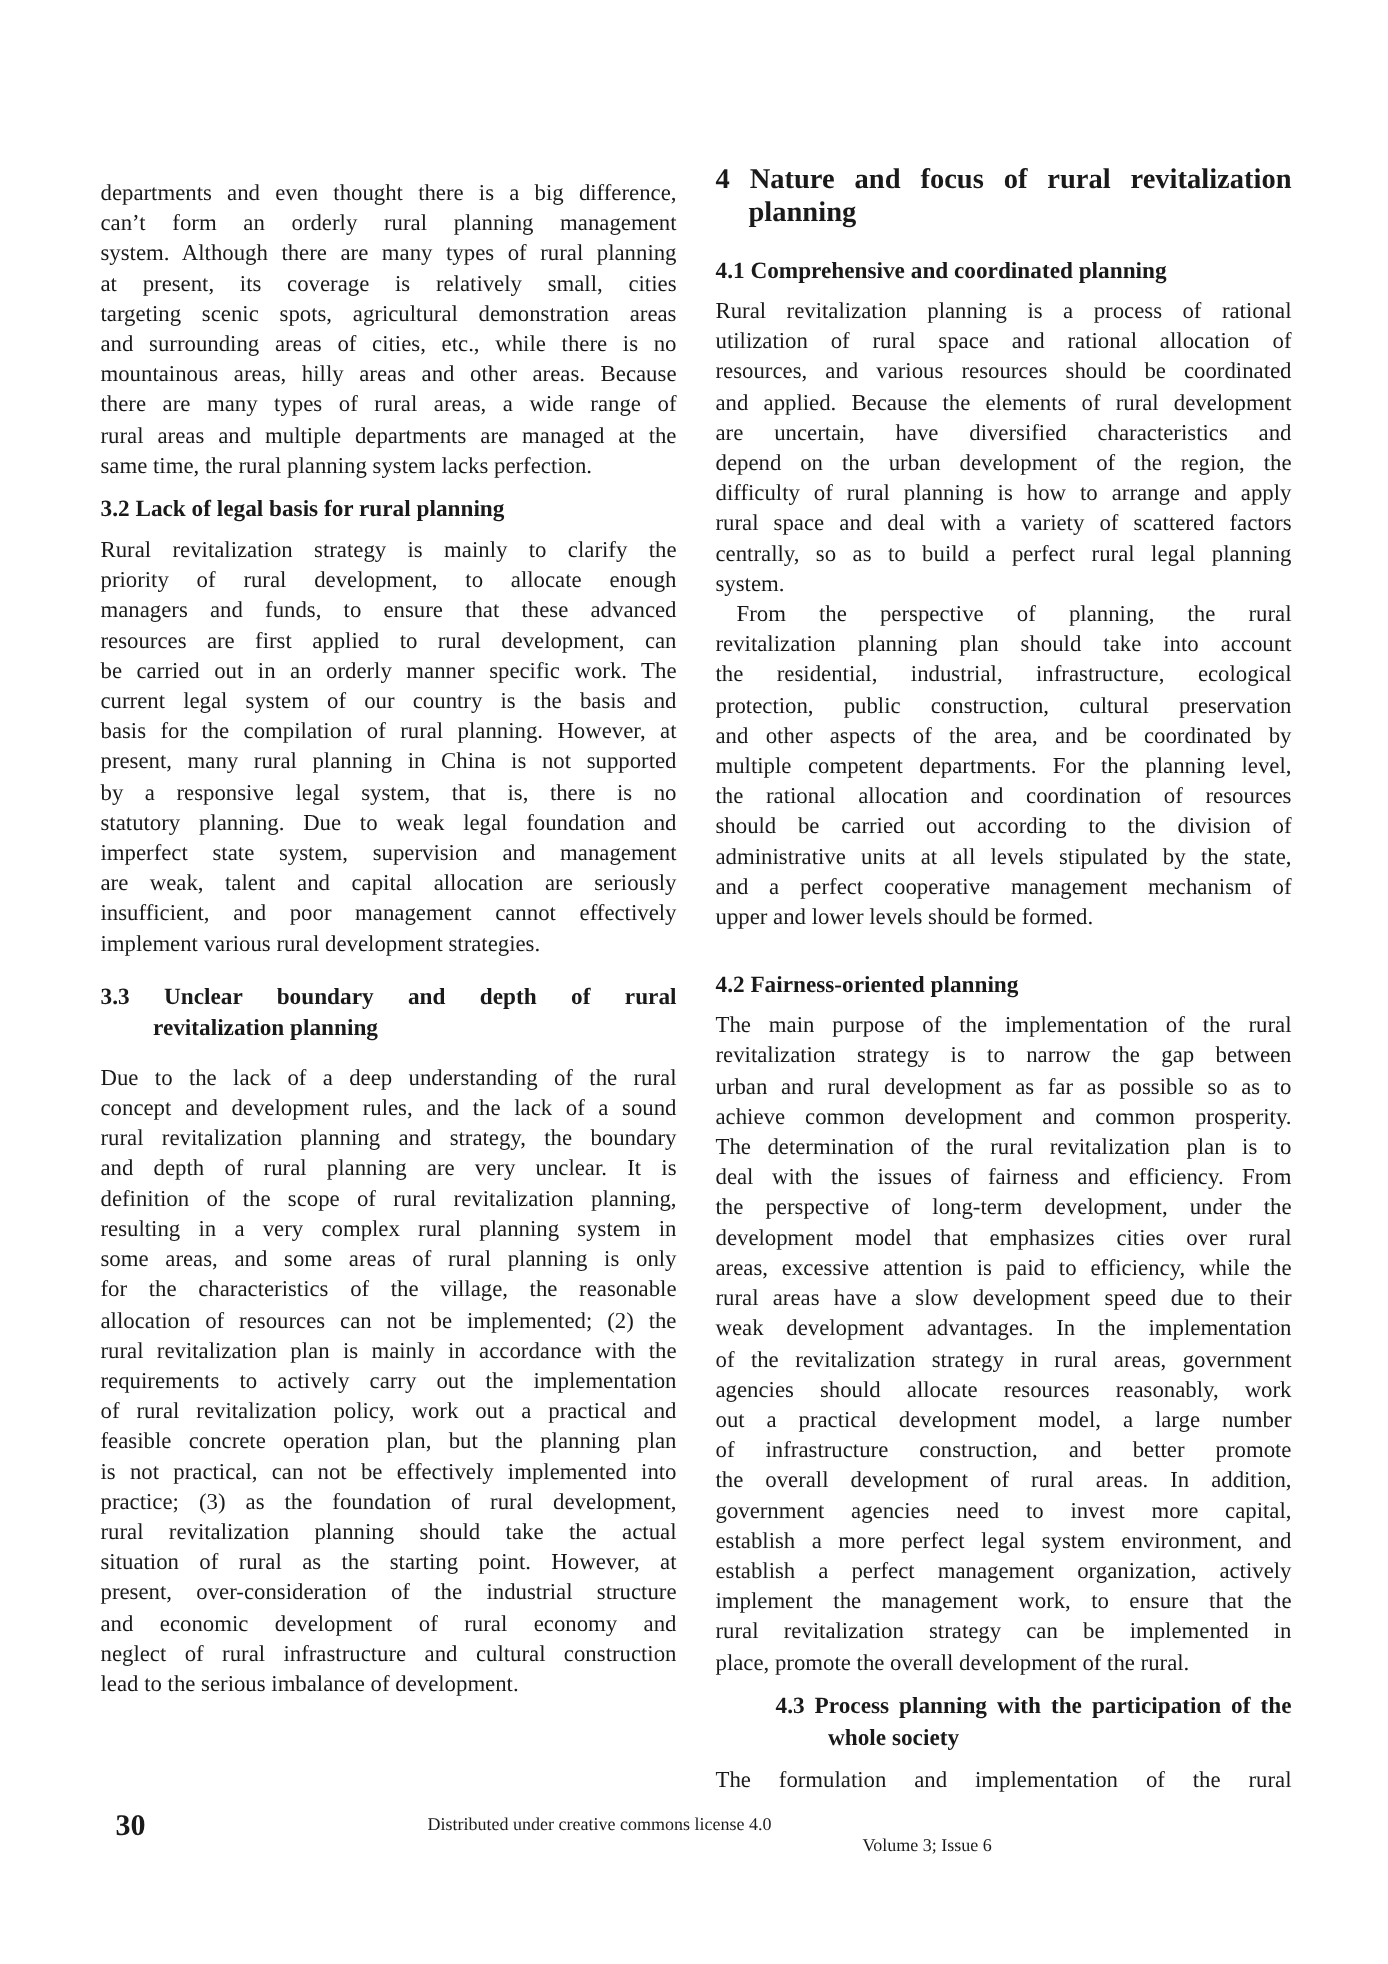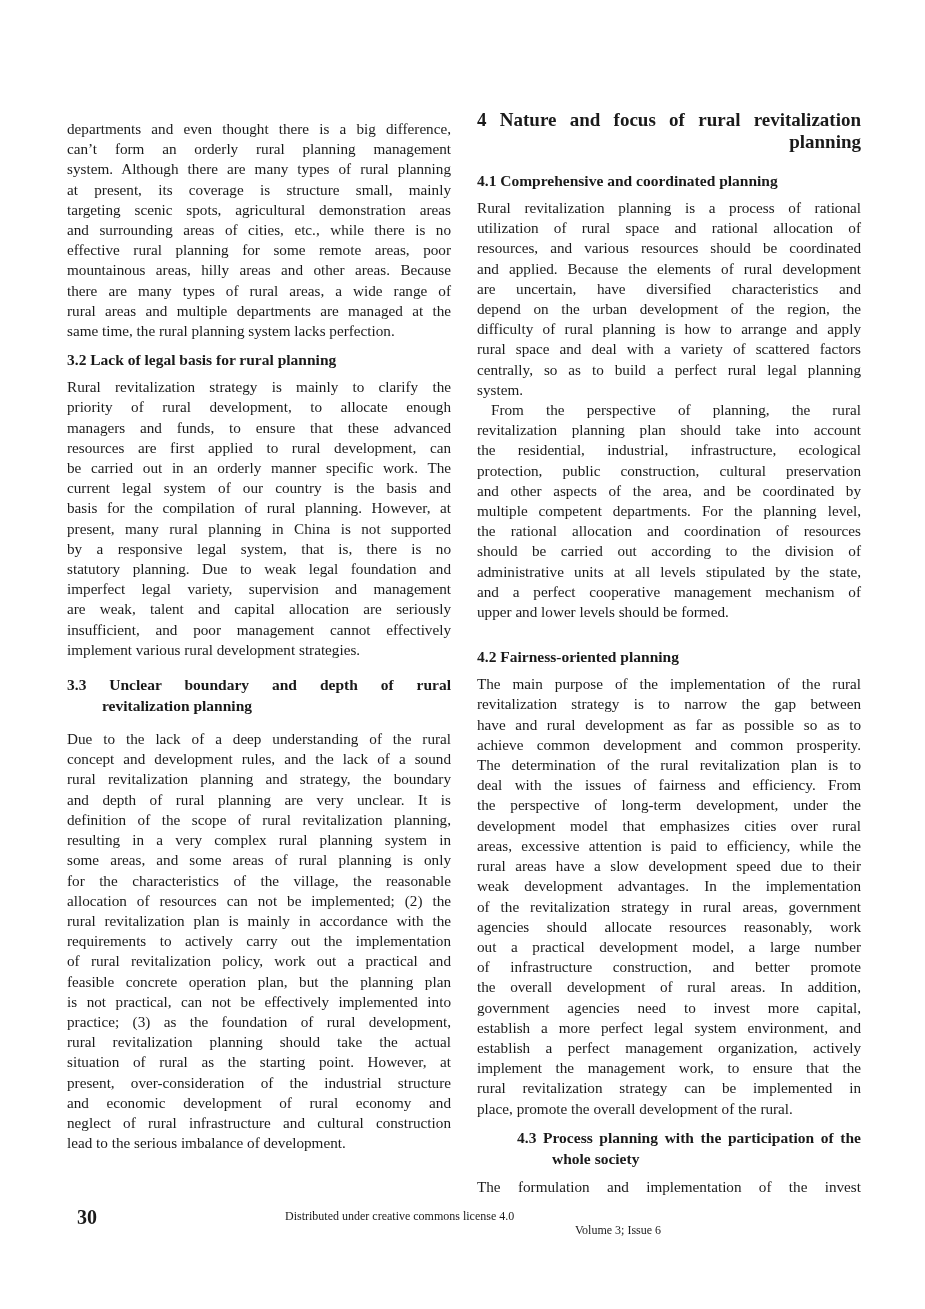--- a/index.html
+++ b/index.html
@@ -12,59 +12,58 @@
   .para .ln { display:block; text-align:justify; text-align-last:justify; white-space:nowrap; }
   .para .ln.last { text-align-last:left; }
   .para .ln.indent { padding-left:14px; }
   .h2 { font-weight:bold; font-size:15.5px; line-height:21px; margin:0; }
   .h2 .ln { display:block; white-space:nowrap; }
   .h2 .ln.just { text-align:justify; text-align-last:justify; }
   .h2 .ln.cont { padding-left:35px; }
   .h1 { font-weight:bold; font-size:19px; line-height:22px; margin:0; }
   .h1 .ln { display:block; white-space:nowrap; }
   .h1 .ln.just { text-align:justify; text-align-last:justify; }
-  .h1 .ln.cont { padding-left:22px;text-align:right; }
+  .h1 .ln.cont { padding-left:22px; }
   .footer { position:absolute; top:1209px; left:67px; width:800px; font-size:12px; }
   .footer .page-num { position:absolute; left:10px; top:-3px; font-weight:bold; font-size:20px; }
   .footer .license { position:absolute; left:218px; top:0; }
   .footer .volume { position:absolute; left:508px; top:14px; }
 </style>
 </head>
 <body>
 
 <div class="col col-left">
   <p class="para" id="p-intro">
       <span class="ln">departments and even thought there is a big difference,</span>
       <span class="ln">can’t form an orderly rural planning management</span>
       <span class="ln">system. Although there are many types of rural planning</span>
-      <span class="ln">at present, its coverage is structure small, mainly</span>
+      <span class="ln">at present, its coverage is relatively small, cities</span>
       <span class="ln">targeting scenic spots, agricultural demonstration areas</span>
       <span class="ln">and surrounding areas of cities, etc., while there is no</span>
-      <span class="ln">effective rural planning for some remote areas, poor</span>
       <span class="ln">mountainous areas, hilly areas and other areas. Because</span>
       <span class="ln">there are many types of rural areas, a wide range of</span>
       <span class="ln">rural areas and multiple departments are managed at the</span>
       <span class="ln last">same time, the rural planning system lacks perfection.</span>
     </p>
 
   <h3 class="h2" style="margin-top:8px;">
     <span class="ln">3.2  Lack of legal basis for rural planning</span>
   </h3>
   <p class="para" style="margin-top:7px;" id="p-32">
       <span class="ln">Rural revitalization strategy is mainly to clarify the</span>
       <span class="ln">priority of rural development, to allocate enough</span>
       <span class="ln">managers and funds, to ensure that these advanced</span>
       <span class="ln">resources are first applied to rural development, can</span>
       <span class="ln">be carried out in an orderly manner specific work. The</span>
       <span class="ln">current legal system of our country is the basis and</span>
       <span class="ln">basis for the compilation of rural planning. However, at</span>
       <span class="ln">present, many rural planning in China is not supported</span>
       <span class="ln">by a responsive legal system, that is, there is no</span>
       <span class="ln">statutory planning. Due to weak legal foundation and</span>
-      <span class="ln">imperfect legal variety, supervision and management</span>
+      <span class="ln">imperfect state system, supervision and management</span>
       <span class="ln">are weak, talent and capital allocation are seriously</span>
       <span class="ln">insufficient, and poor management cannot effectively</span>
       <span class="ln last">implement various rural development strategies.</span>
     </p>
 
   <h3 class="h2" style="margin-top:14px;">
     <span class="ln just">3.3  Unclear boundary and depth of rural</span>
     <span class="ln cont">revitalization planning</span>
   </h3>
   <p class="para" style="margin-top:13px;" id="p-33">
@@ -126,21 +125,21 @@
       <span class="ln">and a perfect cooperative management mechanism of</span>
       <span class="ln last">upper and lower levels should be formed.</span>
     </p>
 
   <h3 class="h2" style="margin-top:24px;">
     <span class="ln">4.2  Fairness-oriented planning</span>
   </h3>
   <p class="para" style="margin-top:7px;" id="p-42">
       <span class="ln">The main purpose of the implementation of the rural</span>
       <span class="ln">revitalization strategy is to narrow the gap between</span>
-      <span class="ln">have and rural development as far as possible so as to</span>
+      <span class="ln">urban and rural development as far as possible so as to</span>
       <span class="ln">achieve common development and common prosperity.</span>
       <span class="ln">The determination of the rural revitalization plan is to</span>
       <span class="ln">deal with the issues of fairness and efficiency. From</span>
       <span class="ln">the perspective of long-term development, under the</span>
       <span class="ln">development model that emphasizes cities over rural</span>
       <span class="ln">areas, excessive attention is paid to efficiency, while the</span>
       <span class="ln">rural areas have a slow development speed due to their</span>
       <span class="ln">weak development advantages. In the implementation</span>
       <span class="ln">of the revitalization strategy in rural areas, government</span>
       <span class="ln">agencies should allocate resources reasonably, work</span>
@@ -153,21 +152,21 @@
       <span class="ln">implement the management work, to ensure that the</span>
       <span class="ln">rural revitalization strategy can be implemented in</span>
       <span class="ln last">place, promote the overall development of the rural.</span>
     </p>
 
   <h3 class="h2" style="margin-top:8px;margin-left:40px;">
     <span class="ln just">4.3  Process planning with the participation of the</span>
     <span class="ln cont">whole society</span>
   </h3>
   <p class="para" style="margin-top:8px;" id="p-43">
-      <span class="ln">The formulation and implementation of the invest</span>
+      <span class="ln">The formulation and implementation of the rural</span>
     </p>
 </div>
 
 <div class="footer">
   <span class="page-num">30</span>
   <span class="license">Distributed under creative commons license 4.0</span>
   <span class="volume">Volume 3; Issue 6</span>
 </div>
 
 </body></html>

